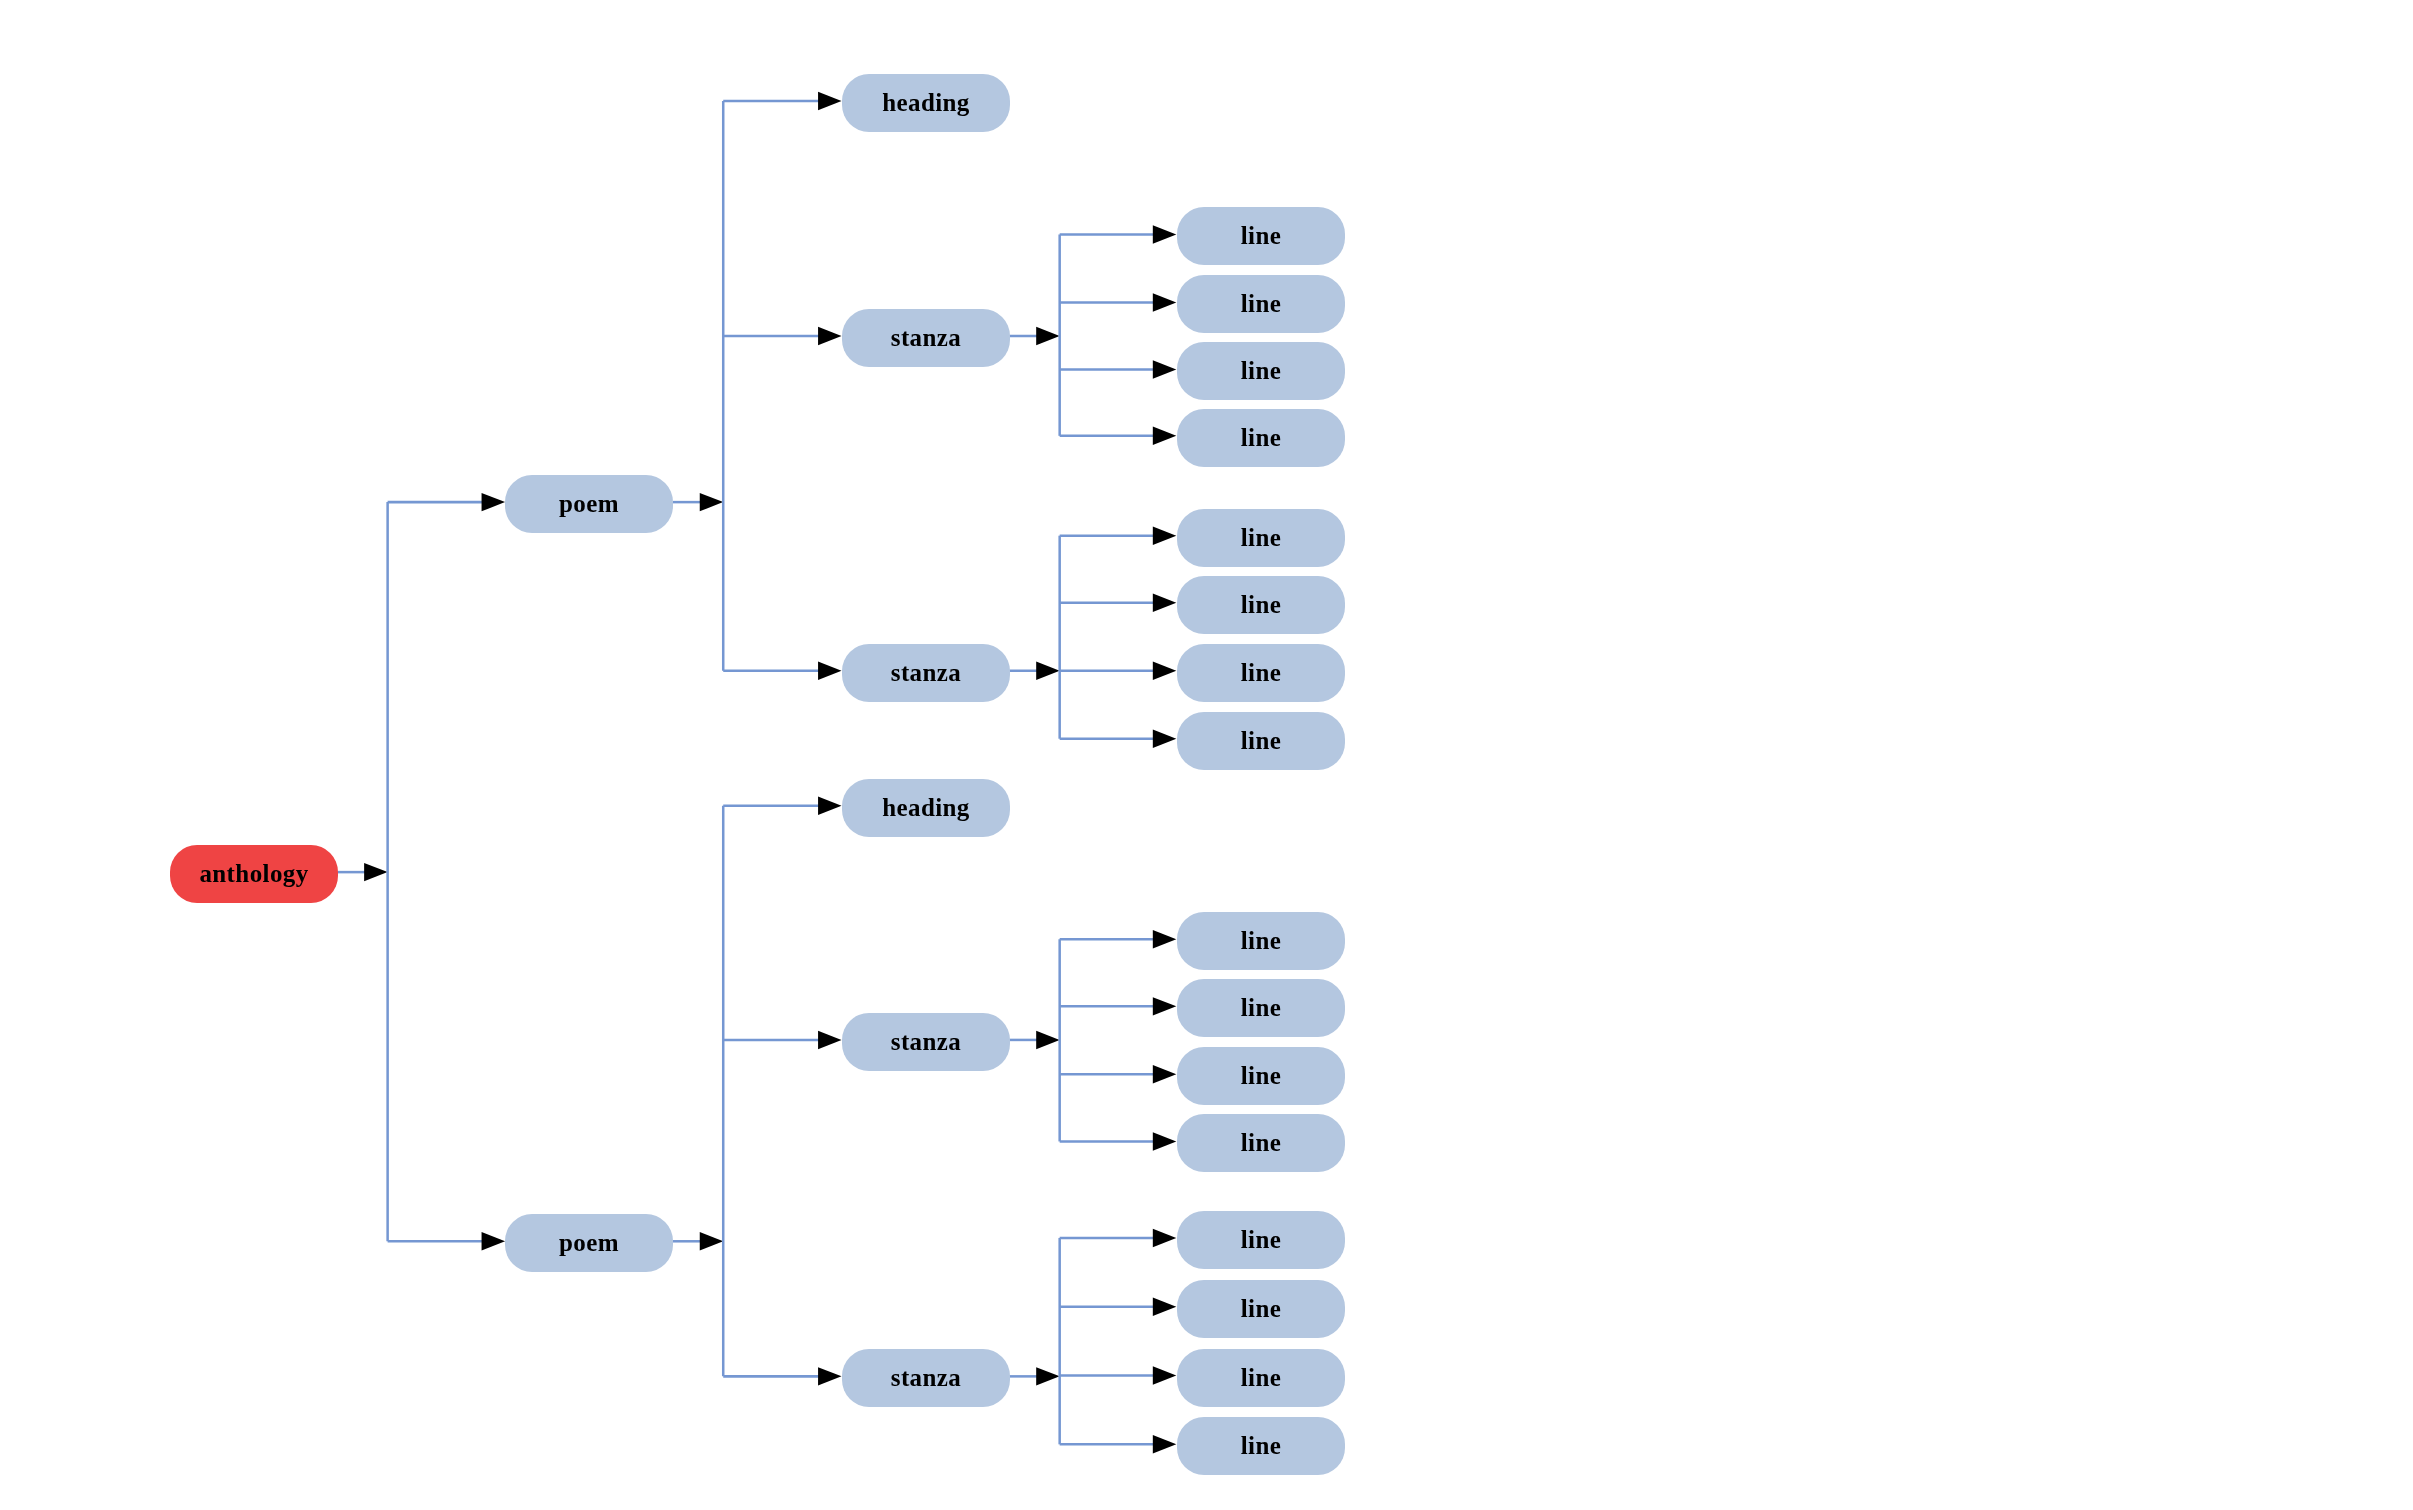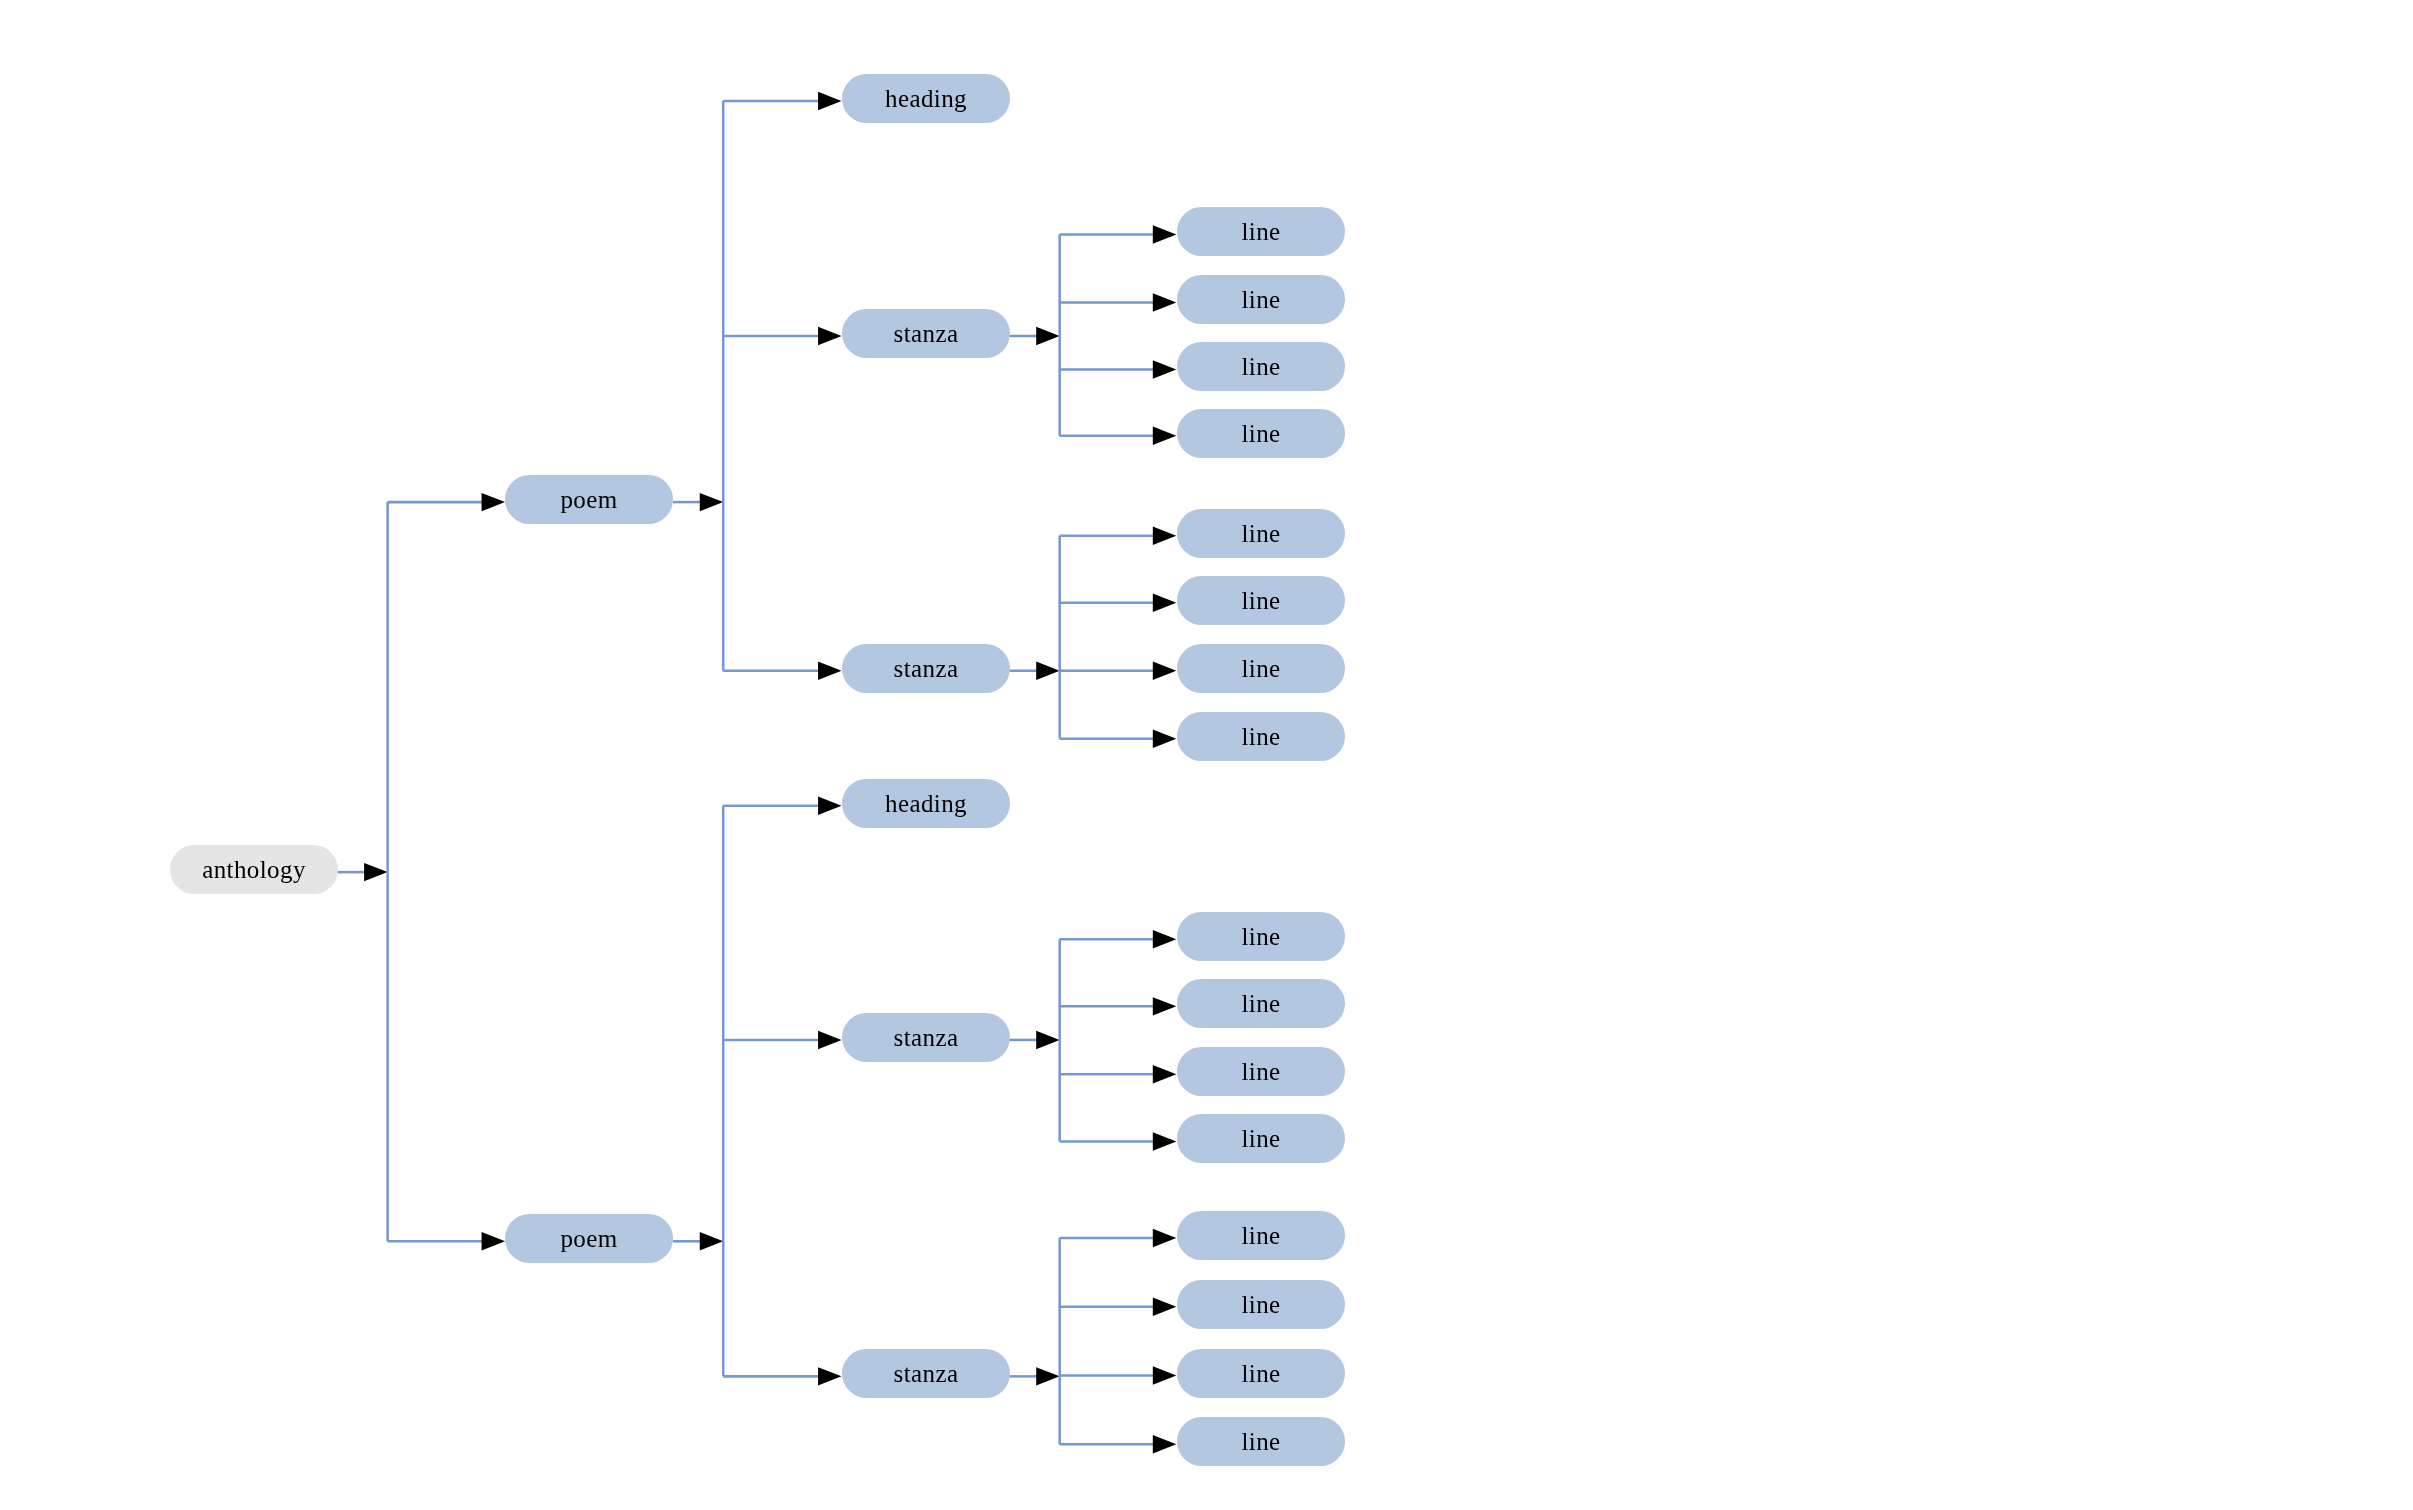--- a/index.html
+++ b/index.html
@@ -25,27 +25,27 @@
   #node-layer {
     position: absolute;
     left: 0;
     top: 0;
     width: 2413px;
     height: 1511px;
   }
   .pill {
     position: absolute;
     width: 168px;
-    height: 49px;
+    height: 58px;
     border-radius: 27px;
     display: flex;
     align-items: center;
     justify-content: center;
     font-size: 25px;
-    font-weight: normal;
+    font-weight: bold;
     color: #000000;
     letter-spacing: 0.4px;
     box-sizing: border-box;
   }
 </style>
 </head>
 <body style="background: rgb(255, 255, 255);">
 
 <div id="diagram-canvas">
   <svg id="edge-layer" viewBox="0 0 2876 1800" xmlns="http://www.w3.org/2000/svg">
@@ -113,21 +113,21 @@
       <line x1="1263" y1="1475" x2="1376" y2="1475" stroke="#7597d2" stroke-width="3"></line>
       <polygon points="1402,1475 1374,1464 1374,1486" fill="#000000"></polygon>
       <line x1="1263" y1="1557" x2="1376" y2="1557" stroke="#7597d2" stroke-width="3"></line>
       <polygon points="1402,1557 1374,1546 1374,1568" fill="#000000"></polygon>
       <line x1="1263" y1="1639" x2="1376" y2="1639" stroke="#7597d2" stroke-width="3"></line>
       <polygon points="1402,1639 1374,1628 1374,1650" fill="#000000"></polygon>
       <line x1="1263" y1="1721" x2="1376" y2="1721" stroke="#7597d2" stroke-width="3"></line>
       <polygon points="1402,1721 1374,1710 1374,1732" fill="#000000"></polygon>
     </svg>
   <div id="node-layer">
-      <div class="pill" style="left: 170px; top: 845px; background: #e5e5e5; color: rgb(0, 0, 0);">anthology</div>
+      <div class="pill" style="left: 170px; top: 845px; background: #ef4444; color: rgb(0, 0, 0);">anthology</div>
       <div class="pill" style="left: 505px; top: 475px; background: rgb(180, 199, 224); color: rgb(0, 0, 0);">poem</div>
       <div class="pill" style="left: 505px; top: 1214px; background: rgb(180, 199, 224); color: rgb(0, 0, 0);">poem</div>
       <div class="pill" style="left: 842px; top: 74px; background: rgb(180, 199, 224); color: rgb(0, 0, 0);">heading</div>
       <div class="pill" style="left: 842px; top: 309px; background: rgb(180, 199, 224); color: rgb(0, 0, 0);">stanza</div>
       <div class="pill" style="left: 842px; top: 644px; background: rgb(180, 199, 224); color: rgb(0, 0, 0);">stanza</div>
       <div class="pill" style="left: 842px; top: 779px; background: rgb(180, 199, 224); color: rgb(0, 0, 0);">heading</div>
       <div class="pill" style="left: 842px; top: 1013px; background: rgb(180, 199, 224); color: rgb(0, 0, 0);">stanza</div>
       <div class="pill" style="left: 842px; top: 1349px; background: rgb(180, 199, 224); color: rgb(0, 0, 0);">stanza</div>
       <div class="pill" style="left: 1177px; top: 207px; background: rgb(180, 199, 224); color: rgb(0, 0, 0);">line</div>
       <div class="pill" style="left: 1177px; top: 275px; background: rgb(180, 199, 224); color: rgb(0, 0, 0);">line</div>

